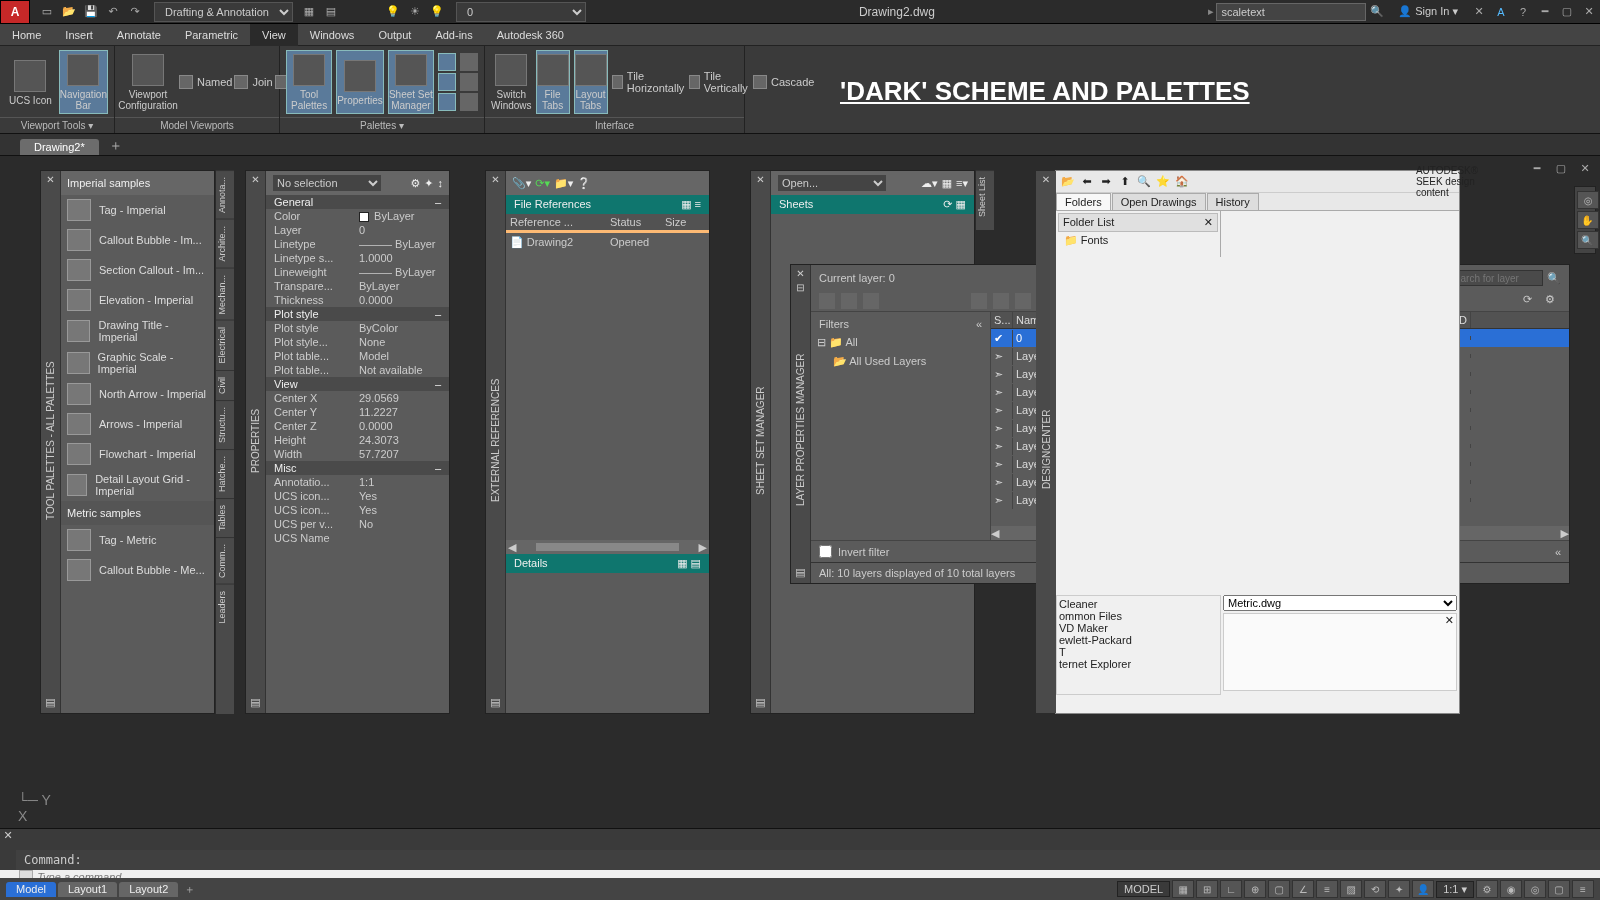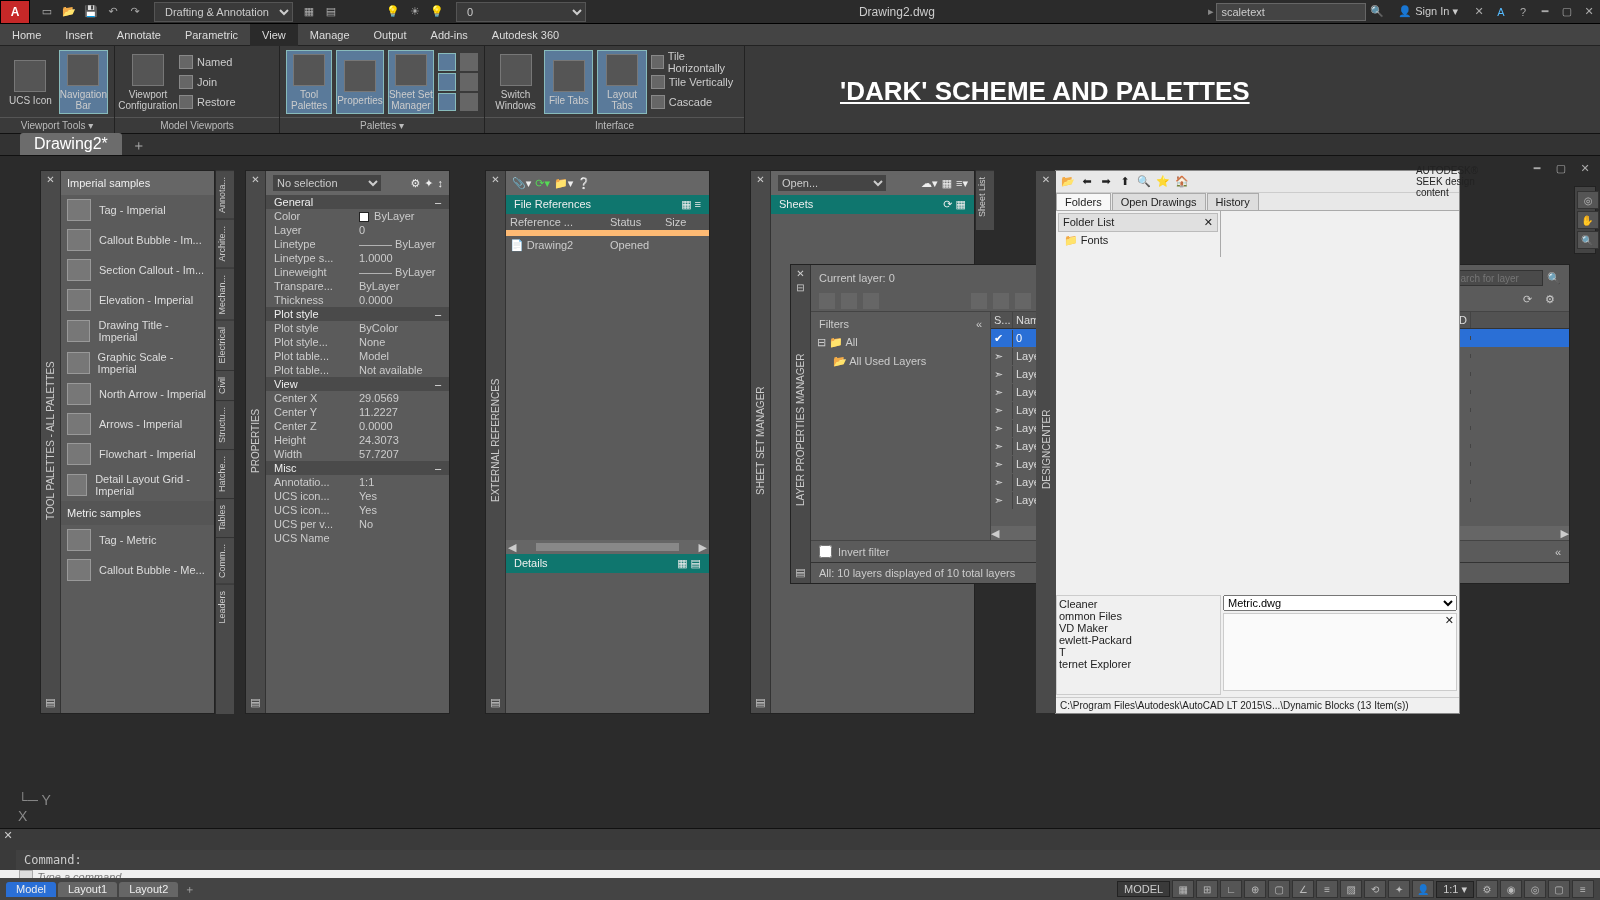--- a/index.html
+++ b/index.html
@@ -14,25 +14,25 @@
 .menu-bar { height: 22px; background: #444; display: flex; align-items: center; border-bottom: 1px solid #222; }
 .menu-item { padding: 0 12px; color: #ddd; height: 22px; display: flex; align-items: center; }
 .menu-item.active { background: #2a2a2a; }
 .ribbon { height: 88px; background: #3a3a3a; display: flex; border-bottom: 1px solid #111; }
 .ribbon-panel { border-right: 1px solid #222; display: flex; flex-direction: column; }
 .panel-body { flex: 1; display: flex; align-items: center; padding: 2px 6px; gap: 4px; }
 .panel-label { text-align: center; font-size: 10px; color: #bbb; padding: 2px 0; border-top: 1px solid #555; background: #3a3a3a;}
 .big-btn { display: flex; flex-direction: column; align-items: center; justify-content: center; width: 54px; height: 64px; color: #ccc; font-size: 10px; text-align: center; line-height: 1.1; padding-top:2px;}
 .big-btn.active { background: #5a7a9a; border: 1px solid #8bb; }
 .big-btn .ico { width: 32px; height: 32px; background: #555; border: 1px solid #777; margin-bottom: 3px; }
-.small-row { display: flex; flex-direction: column; gap: 2px; font-size: 11px; color: #ccc;}
+.small-row { display: flex; flex-direction: row; gap: 2px; font-size: 11px; color: #ccc;}
 .small-row div { display:flex; align-items:center; gap:4px; height:18px; }
 .small-row .ico-sm { width:14px; height:14px; background:#666; border:1px solid #888; }
 .doc-tabs { height: 22px; background: #333; display: flex; align-items: flex-end; padding-left: 20px; border-bottom:1px solid #111;}
-.doc-tab { background: #6c6c6c; color: #fff; padding: 2px 14px; font-size: 16px; border-radius: 3px 3px 0 0; margin-right:2px;}
+.doc-tab { background: #6c6c6c; color: #fff; padding: 2px 14px; font-size: 11px; border-radius: 3px 3px 0 0; margin-right:2px;}
 .doc-tab-plus { color:#aaa; margin-left:8px; font-size:14px; }
 .work-area { position: absolute; top: 156px; left: 0; right: 0; bottom: 72px; background: #2b2b2b; }
 
 .palette { position: absolute; background: #5b5b5b; border: 1px solid #222; display: flex; }
 .palette-title-bar { width: 20px; background: #4a4a4a; display: flex; flex-direction: column; align-items: center; border-right: 1px solid #333; }
 .palette-title-bar .close-x { color: #ccc; font-size: 10px; margin-top: 3px;}
 .palette-title-bar .vtext { writing-mode: vertical-rl; transform: rotate(180deg); font-size: 10px; color: #ccc; flex: 1; display: flex; align-items: center; justify-content: center; }
 .palette-content { flex: 1; display: flex; flex-direction: column; overflow: hidden; }
 .palette-header-strip { height: 24px; background: #666; display: flex; align-items: center; padding: 0 6px; color: #eee; font-size: 11px; gap:4px;}
 .tool-item { display: flex; align-items: center; padding: 4px 6px; gap: 8px; color: #ddd; font-size: 11px; }
@@ -128,21 +128,21 @@
   <div class="qat-btn">▢</div>
   <div class="qat-btn">✕</div>
 </div>
 
 <div class="menu-bar" id="menu-bar">
     <div class="menu-item">Home</div>
     <div class="menu-item">Insert</div>
     <div class="menu-item">Annotate</div>
     <div class="menu-item">Parametric</div>
     <div class="menu-item active">View</div>
-    <div class="menu-item">Manage</div>
+    <div class="menu-item">Windows</div>
     <div class="menu-item">Output</div>
     <div class="menu-item">Add-ins</div>
     <div class="menu-item">Autodesk 360</div>
   </div>
 
 <div class="ribbon">
   <div class="ribbon-panel" style="width:115px;">
     <div class="panel-body">
       <div class="big-btn">
           <div class="ico"></div>
@@ -451,21 +451,21 @@
       <div class="palette-header-strip">
         <span>📎▾</span>
         <span style="color:#5d5;">⟳▾</span>
         <span>📁▾</span>
         <span>❔</span>
       </div>
       <div class="xref-hdr">
           <span>File References</span>
           <span>▦ ≡</span>
         </div>
-      <div style="display:flex;background:#525252;padding:2px 4px;border-bottom:6px solid #fdba74;font-size:11px;">
+      <div style="display:flex;background:#525252;padding:2px 4px;border-bottom:3px solid #fdba74;font-size:11px;">
         <div style="width:100px;">Reference ...</div>
         <div style="width:55px;">Status</div>
         <div style="width:35px;">Size</div>
       </div>
       <div style="display:flex;padding:3px 4px;font-size:11px;">
         <div style="width:100px;"><span style="color:#fc6;">📄</span> <span>Drawing2</span></div>
         <div style="width:55px;">Opened</div>
       </div>
       <div style="flex:1;"></div>
       <div style="height:14px;background:#666;display:flex;align-items:center;justify-content:space-between;padding:0 2px;">
@@ -766,21 +766,20 @@
           <div>T</div>
           <div>ternet Explorer</div>
         </div>
       <div style="flex:1;padding:0 2px;">
         <select style="width:100%;font-size:11px;"><option>Metric.dwg</option></select>
         <div class="dc-preview" style="height:78px;position:relative;">
           <span style="position:absolute;right:2px;top:0;">✕</span>
         </div>
       </div>
     </div>
-    <div class="dc-path" style="position:absolute;bottom:0;left:0;right:0;">C:\Program Files\Autodesk\AutoCAD LT 2015\S...\Dynamic Blocks (13 Item(s))</div>
   </div>
 
   <div style="position:absolute;right:4px;top:2px;display:flex;gap:2px;">
     <div class="qat-btn">━</div>
     <div class="qat-btn">▢</div>
     <div class="qat-btn">✕</div>
   </div>
 
   <div style="position:absolute;right:4px;top:30px;width:22px;display:flex;flex-direction:column;gap:2px;background:#444;padding:4px 2px;border:1px solid #222;">
     <div class="sbtn">◎</div>

